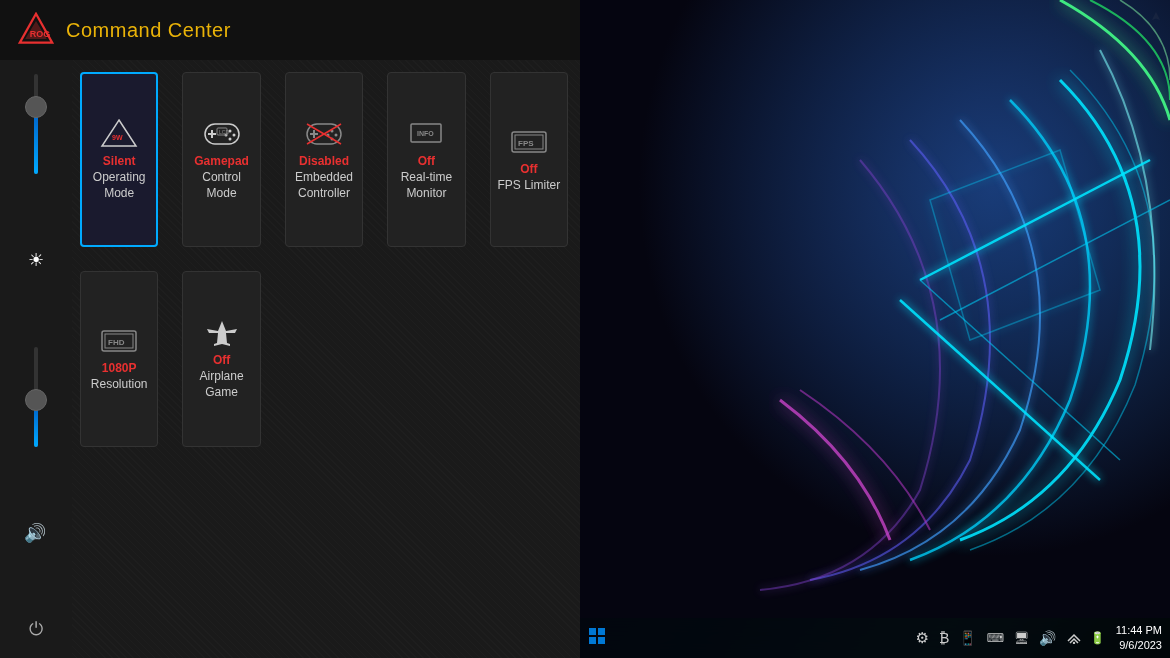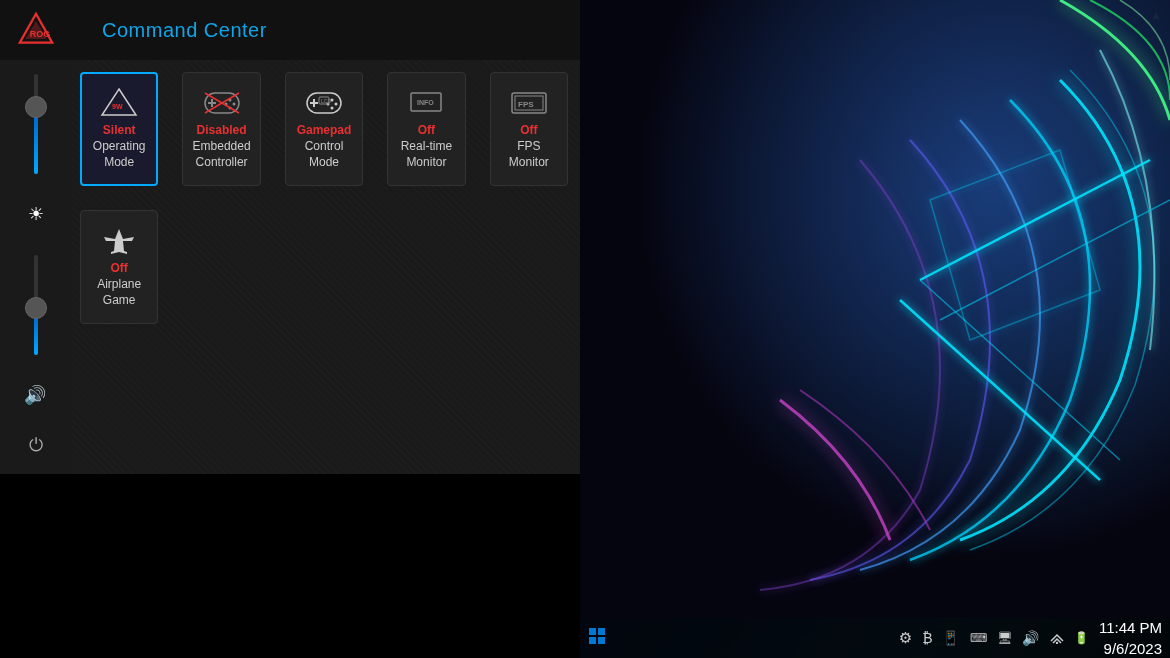--- a/index.html
+++ b/index.html
@@ -8,21 +8,21 @@
       height: 658px;
       overflow: hidden;
       font-family: 'Segoe UI', Arial, sans-serif;
       background: #000;
       display: flex;
     }
 
     
     .left-panel {
       width: 580px;
-      height: 474px;
+      height: 658px;
       background: #1a1a1a;
       background-image:
         repeating-linear-gradient(
           45deg,
           transparent,
           transparent 4px,
           rgba(255,255,255,0.015) 4px,
           rgba(255,255,255,0.015) 5px
         );
       display: flex;
@@ -38,25 +38,24 @@
       padding: 10px 18px;
       height: 60px;
       background: #111;
     }
     .rog-logo {
       width: 36px;
       height: 36px;
       margin-right: 12px;
     }
     .app-title {
-      color: #0ea5e9;
+      color: #eab308;
       font-size: 20px;
       font-weight: 400;
       letter-spacing: 0.5px;
-      margin-left: 36px;
     }
 
     
     .content-area {
       display: flex;
       flex: 1;
       overflow: hidden;
     }
 
     
@@ -212,21 +211,21 @@
     .taskbar-icon {
       cursor: pointer;
       padding: 2px;
     }
     .taskbar-time {
       display: flex;
       flex-direction: column;
       align-items: flex-end;
       margin-left: 8px;
       color: #fff;
-      font-size: 15px;
+      font-size: 11px;
       line-height: 1.4;
     }
 
     
     .cursor-dot {
       position: absolute;
       top: 12px;
       right: 10px;
       width: 8px;
       height: 8px;
@@ -284,73 +283,82 @@
         <svg class="tile-svg" viewBox="0 0 42 32">
           <polygon points="21,2 38,28 4,28" fill="none" stroke="#ccc" stroke-width="1.5"></polygon>
           <text x="14" y="22" fill="#e83030" font-size="7" font-weight="bold">9W</text>
         </svg>
         <div class="tile-status red">Silent</div>
         <div class="tile-label">Operating<br>Mode</div>
       </div>
 
       <div class="tile">
         <svg class="tile-svg" viewBox="0 0 42 32">
+          <rect x="4" y="6" width="34" height="20" rx="10" fill="none" stroke="#ccc" stroke-width="1.5"></rect>
+          <rect x="10" y="12" width="2" height="8" fill="#ccc"></rect>
+          <rect x="7" y="15" width="8" height="2" fill="#ccc"></rect>
+          <circle cx="29" cy="13" r="1.5" fill="#ccc"></circle>
+          <circle cx="33" cy="17" r="1.5" fill="#ccc"></circle>
+          <circle cx="25" cy="17" r="1.5" fill="#ccc"></circle>
+          <circle cx="29" cy="21" r="1.5" fill="#ccc"></circle>
+
+          <rect x="16" y="10" width="10" height="7" rx="1" fill="none" stroke="#888" stroke-width="1"></rect>
+          <text x="18" y="16" fill="#888" font-size="5">LCD</text>
+        </svg>
+        <div class="tile-status red">Gamepad</div>
+        <div class="tile-label">Control Mode</div>
+      </div>
+
+      <div class="tile">
+        <svg class="tile-svg" viewBox="0 0 42 32">
           <rect x="4" y="6" width="34" height="20" rx="10" fill="none" stroke="#888" stroke-width="1.5"></rect>
           <rect x="10" y="12" width="2" height="8" fill="#888"></rect>
           <rect x="7" y="15" width="8" height="2" fill="#888"></rect>
           <circle cx="29" cy="13" r="1.5" fill="#888"></circle>
           <circle cx="33" cy="17" r="1.5" fill="#888"></circle>
           <circle cx="25" cy="17" r="1.5" fill="#888"></circle>
           <circle cx="29" cy="21" r="1.5" fill="#888"></circle>
 
           <line x1="4" y1="6" x2="38" y2="26" stroke="#e83030" stroke-width="1.5"></line>
           <line x1="38" y1="6" x2="4" y2="26" stroke="#e83030" stroke-width="1.5"></line>
         </svg>
         <div class="tile-status red">Disabled</div>
         <div class="tile-label">Embedded<br>Controller</div>
       </div>
 
-      <div class="tile">
-        <svg class="tile-svg" viewBox="0 0 42 32">
-          <rect x="4" y="6" width="34" height="20" rx="10" fill="none" stroke="#ccc" stroke-width="1.5"></rect>
-          <rect x="10" y="12" width="2" height="8" fill="#ccc"></rect>
-          <rect x="7" y="15" width="8" height="2" fill="#ccc"></rect>
-          <circle cx="29" cy="13" r="1.5" fill="#ccc"></circle>
-          <circle cx="33" cy="17" r="1.5" fill="#ccc"></circle>
-          <circle cx="25" cy="17" r="1.5" fill="#ccc"></circle>
-          <circle cx="29" cy="21" r="1.5" fill="#ccc"></circle>
-
-          <rect x="16" y="10" width="10" height="7" rx="1" fill="none" stroke="#888" stroke-width="1"></rect>
-          <text x="18" y="16" fill="#888" font-size="5">LCD</text>
-        </svg>
-        <div class="tile-status red">Gamepad</div>
-        <div class="tile-label">Control Mode</div>
-      </div>
-
 
 
       <div class="tile">
         <svg class="tile-svg" viewBox="0 0 42 32">
           <rect x="6" y="6" width="30" height="18" rx="1" fill="none" stroke="#888" stroke-width="1.5"></rect>
           <text x="12" y="18" fill="#888" font-size="7" font-weight="bold">INFO</text>
         </svg>
         <div class="tile-status red">Off</div>
         <div class="tile-label">Real-time<br>Monitor</div>
       </div>
 
       <div class="tile">
         <svg class="tile-svg" viewBox="0 0 42 32">
           <rect x="4" y="6" width="34" height="20" rx="2" fill="none" stroke="#888" stroke-width="1.5"></rect>
           <rect x="7" y="9" width="28" height="14" fill="none" stroke="#888" stroke-width="1"></rect>
           <text x="10" y="20" fill="#888" font-size="8" font-weight="bold">FPS</text>
         </svg>
         <div class="tile-status red">Off</div>
-        <div class="tile-label">FPS Monitor</div>
-      </div>
-
+        <div class="tile-label">FPS Limiter</div>
+      </div>
+
+      <div class="tile">
+        <svg class="tile-svg" viewBox="0 0 42 32">
+          <rect x="4" y="6" width="34" height="20" rx="2" fill="none" stroke="#888" stroke-width="1.5"></rect>
+          <rect x="7" y="9" width="28" height="14" fill="none" stroke="#888" stroke-width="1"></rect>
+          <text x="10" y="20" fill="#888" font-size="8" font-weight="bold">FHD</text>
+        </svg>
+        <div class="tile-status red">1080P</div>
+        <div class="tile-label">Resolution</div>
+      </div>
 
       <div class="tile">
         <svg class="tile-svg" viewBox="0 0 42 32">
           <path d="M21 4 L25 14 L36 12 L34 16 L25 16 L26 26 L29 27 L29 29 L21 27 L13 29 L13 27 L16 26 L17 16 L8 16 L6 12 L17 14 Z" fill="#ccc"></path>
         </svg>
         <div class="tile-status red">Off</div>
         <div class="tile-label">Airplane Game</div>
       </div>
 
     </div>

